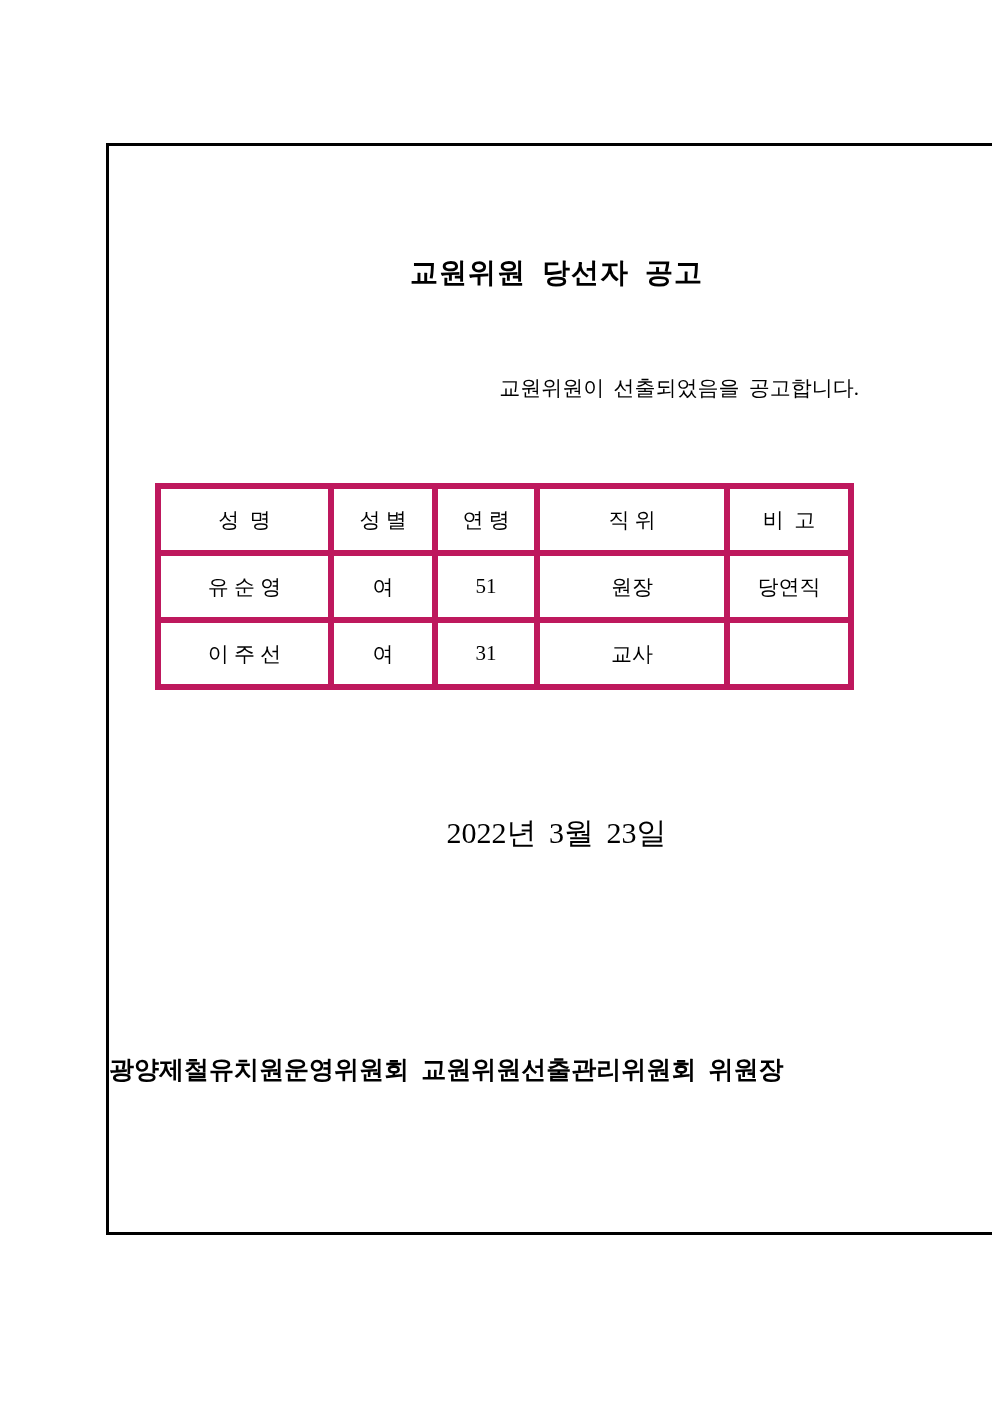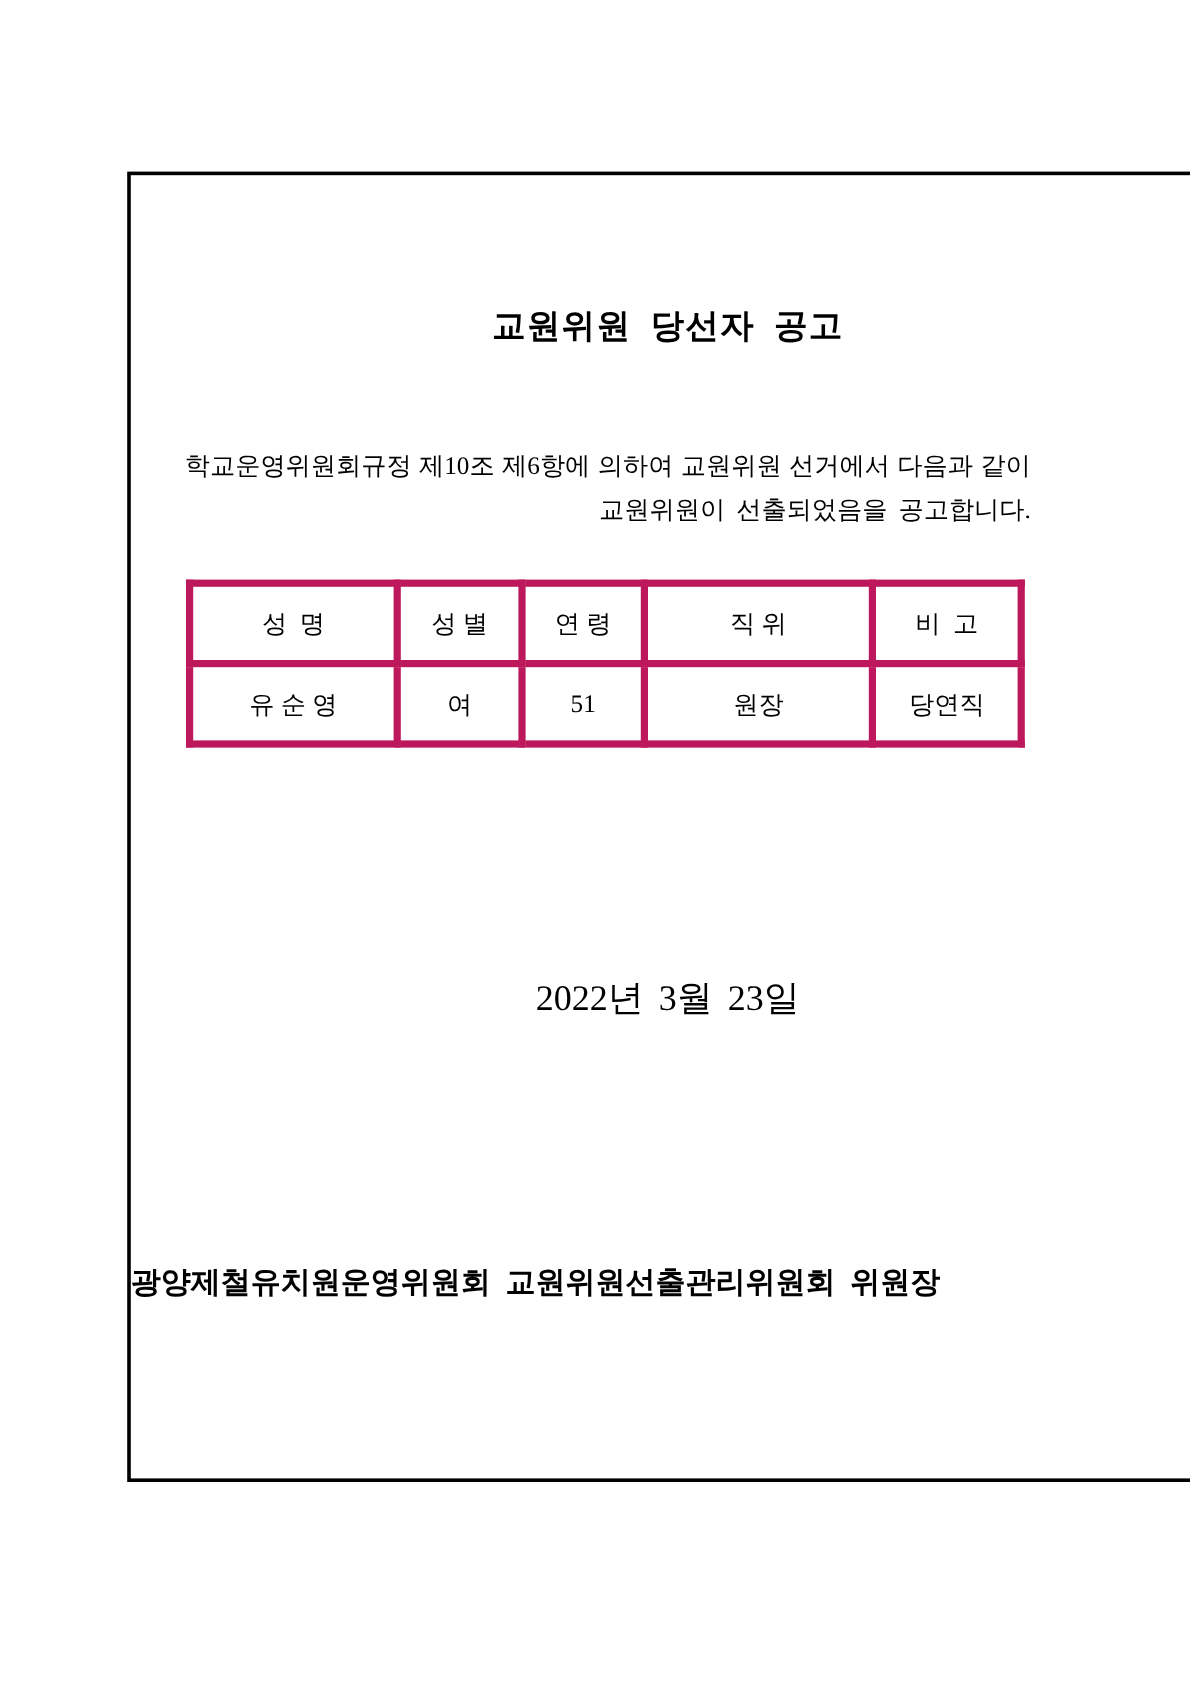--- a/index.html
+++ b/index.html
@@ -73,21 +73,20 @@
 </style>
 </head>
 <body>
 
 <div class="page">
   <div class="frame">
 
     <h1 class="title">교원위원 당선자 공고</h1>
 
     <div class="body-text">
-      <div class="body-line-1">학교운영위원회규정 제10조 제6항에 의하여 교원위원 선거에서 다음과 같이</div>
       <div class="body-line-2">교원위원이 선출되었음을 공고합니다.</div>
     </div>
 
     <table class="members">
       <colgroup>
         <col class="col-name">
           <col class="col-gender">
           <col class="col-age">
           <col class="col-pos">
           <col class="col-note">
@@ -102,20 +101,27 @@
         </tr>
       </thead>
       <tbody>
         <tr>
           <td>유 순 영</td>
           <td>여</td>
           <td>51</td>
           <td>원장</td>
           <td>당연직</td>
         </tr>
+        <tr>
+          <td>이 주 선</td>
+          <td>여</td>
+          <td>31</td>
+          <td>교사</td>
+          <td></td>
+        </tr>
       </tbody>
     </table>
 
     <div class="date-line">2022년 3월 23일</div>
 
     <div class="signature-line">광양제철유치원운영위원회 교원위원선출관리위원회 위원장</div>
 
   </div>
 </div>
 

